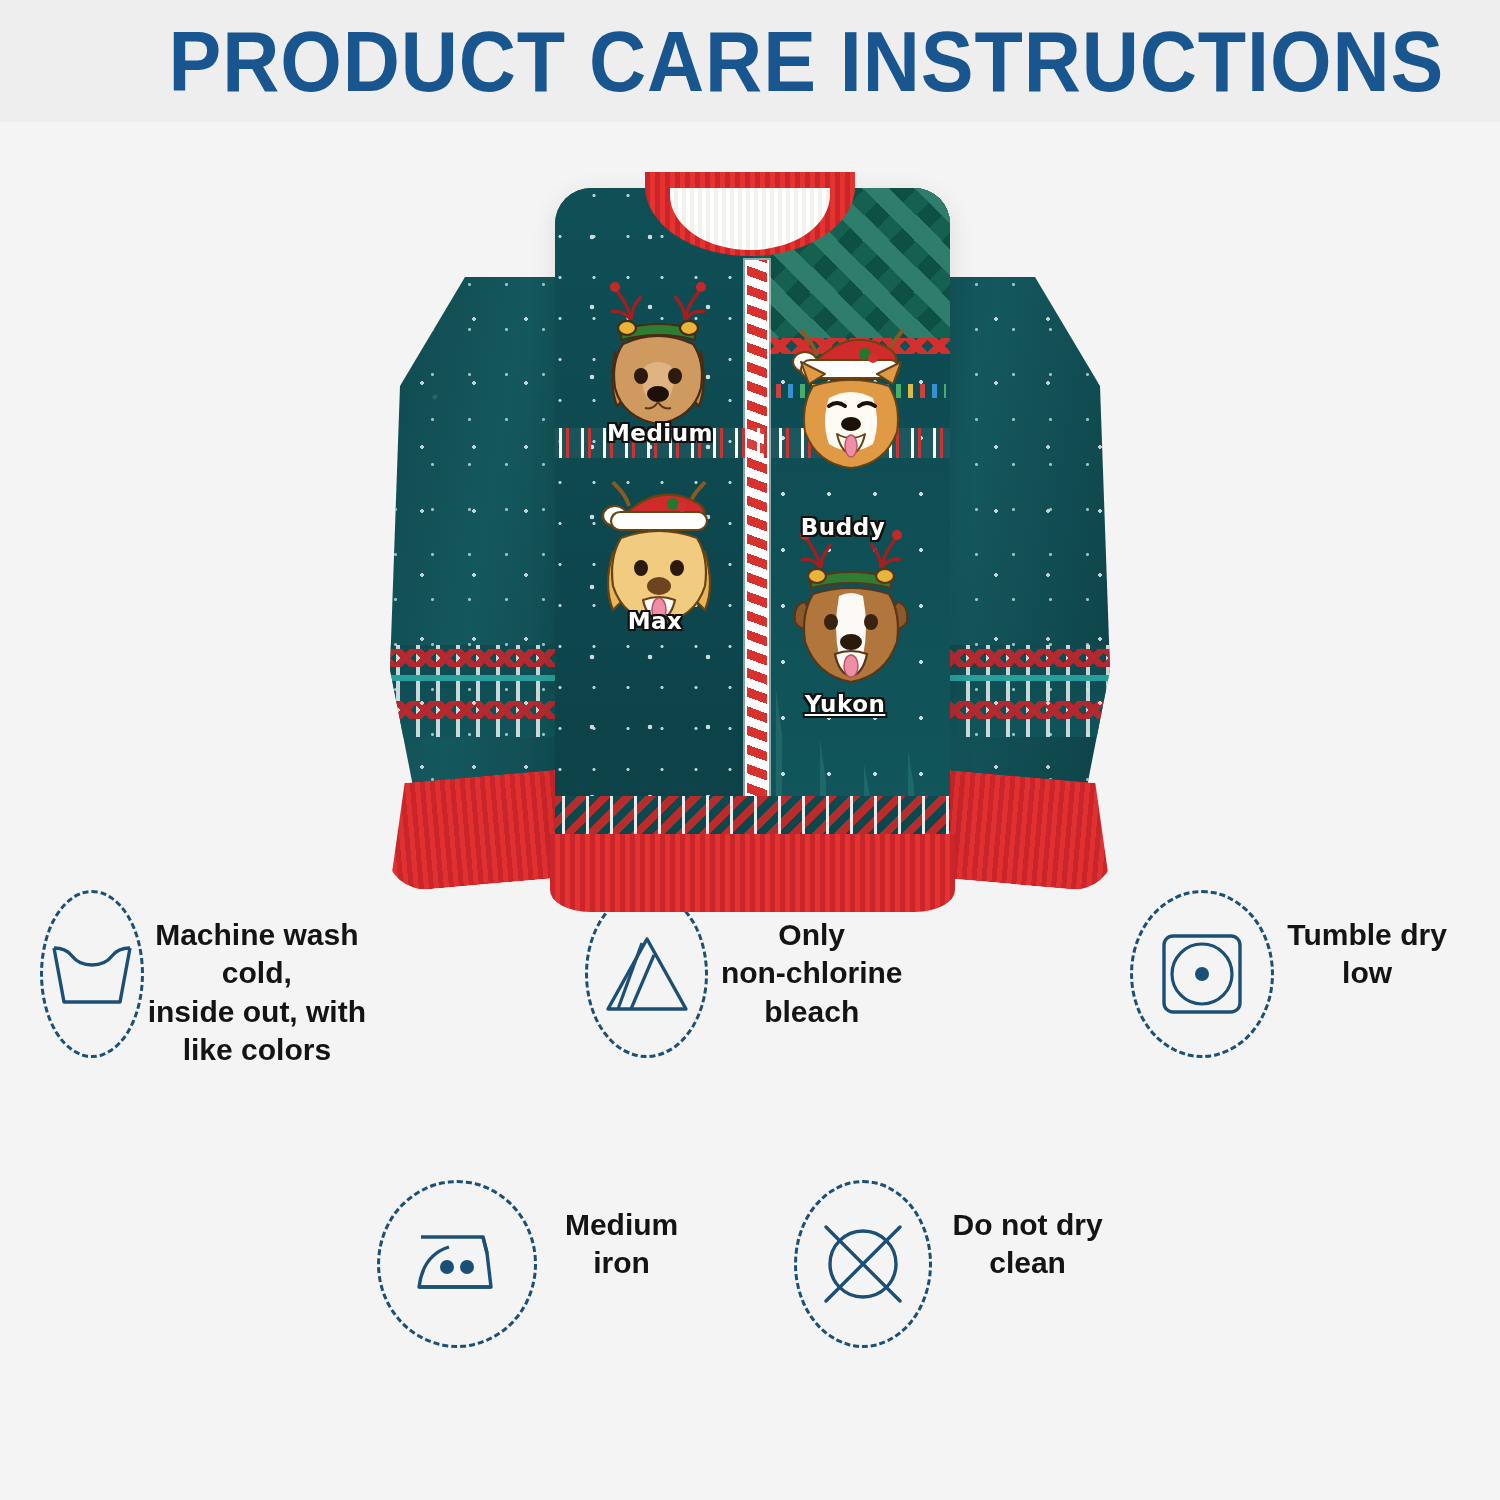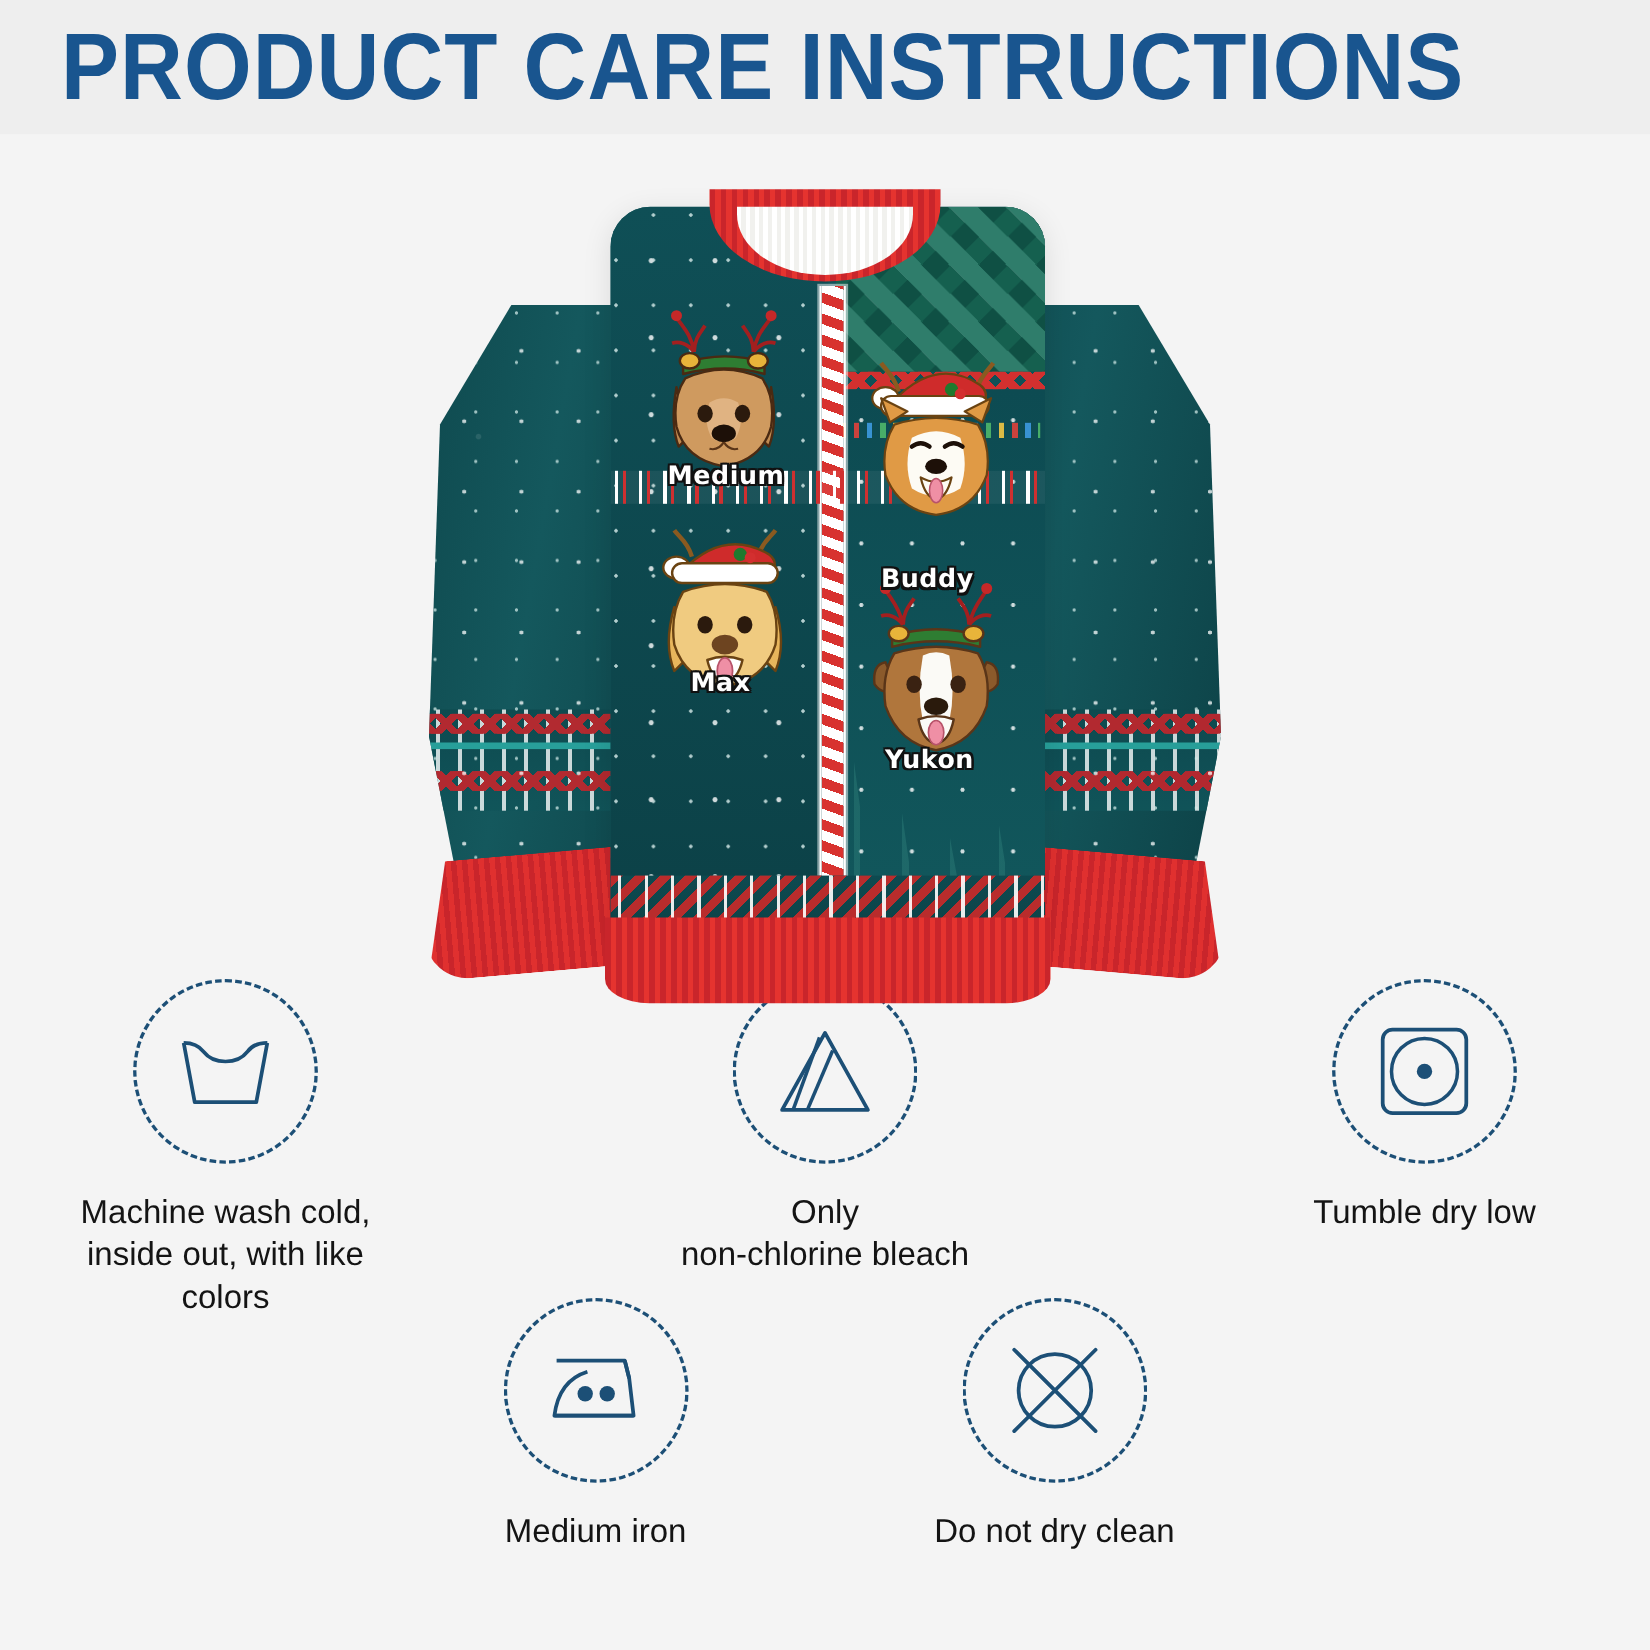--- a/index.html
+++ b/index.html
@@ -17,21 +17,21 @@
 
   
   #header-band {
     position: absolute;
     top: 0; left: 0;
     width: 1500px;
     height: 122px;
     background: #eeeeee;
     display: flex;
     align-items: center;
-    justify-content: flex-start;
+    justify-content: flex-end;
   }
   #page-title {
     font-family: "Liberation Sans Narrow", "Liberation Sans", sans-serif;
     font-weight: bold;
     font-size: 86px;
     letter-spacing: 1px;
     color: #19558f;
     transform: scaleX(0.92);
     white-space: nowrap;
     line-height: 1;
@@ -298,22 +298,22 @@
     display: flex;
     justify-content: center;
     width: 100%;
   }
   #care-row-1 { position: absolute; top: 0; left: 0; gap: 215px; }
   #care-row-2 { position: absolute; top: 290px; left: 0; gap: 87px; }
 
   .care-item {
     width: 330px;
     display: flex;
-    flex-direction: column;
-    align-items: center;
+    flex-direction: row;
+    font-weight: bold;
   }
   .care-circle {
     width: 168px; height: 168px;
     border: 3px dashed #1c4f76;
     border-radius: 50%;
     display: flex;
     align-items: center;
     justify-content: center;
     box-sizing: border-box;
   }
@@ -457,21 +457,21 @@
             <path d="M48 78 Q86 66 124 78 Q136 98 132 126 Q120 160 86 166 Q52 160 40 126 Q36 98 48 78 Z" fill="#b0763c"></path>
             <path d="M74 80 Q86 74 98 80 Q104 112 98 140 Q86 150 74 140 Q68 112 74 80 Z" fill="#fbfaf6" stroke="none"></path>
             <ellipse cx="66" cy="106" rx="7" ry="8" fill="#3a2212" stroke="none"></ellipse>
             <ellipse cx="106" cy="106" rx="7" ry="8" fill="#3a2212" stroke="none"></ellipse>
             <ellipse cx="86" cy="126" rx="11" ry="8" fill="#2a1a0c" stroke="none"></ellipse>
             <path d="M70 138 Q86 132 102 138 Q98 158 86 160 Q74 158 70 138 Z" fill="#fbfaf6"></path>
             <ellipse cx="86" cy="150" rx="7" ry="11" fill="#ef8fa5" stroke="#b8536a" stroke-width="1.5"></ellipse>
           </g>
         </svg>
       </div>
-      <div class="name-tag" style="left:290px; top:490px;">Yukon</div>
+      <div class="name-tag" style="left:290px; top:503px;text-decoration:underline;">Yukon</div>
 
       <div id="hem-pattern"></div>
     </div>
 
     <div id="hem"></div>
     <div id="collar-outer"></div>
     <div id="collar-inner"></div>
   </div>
 </div>
 

